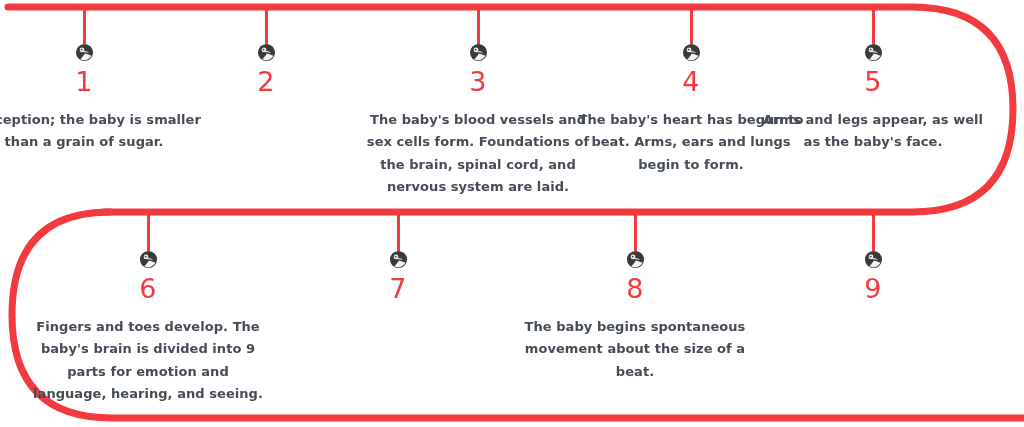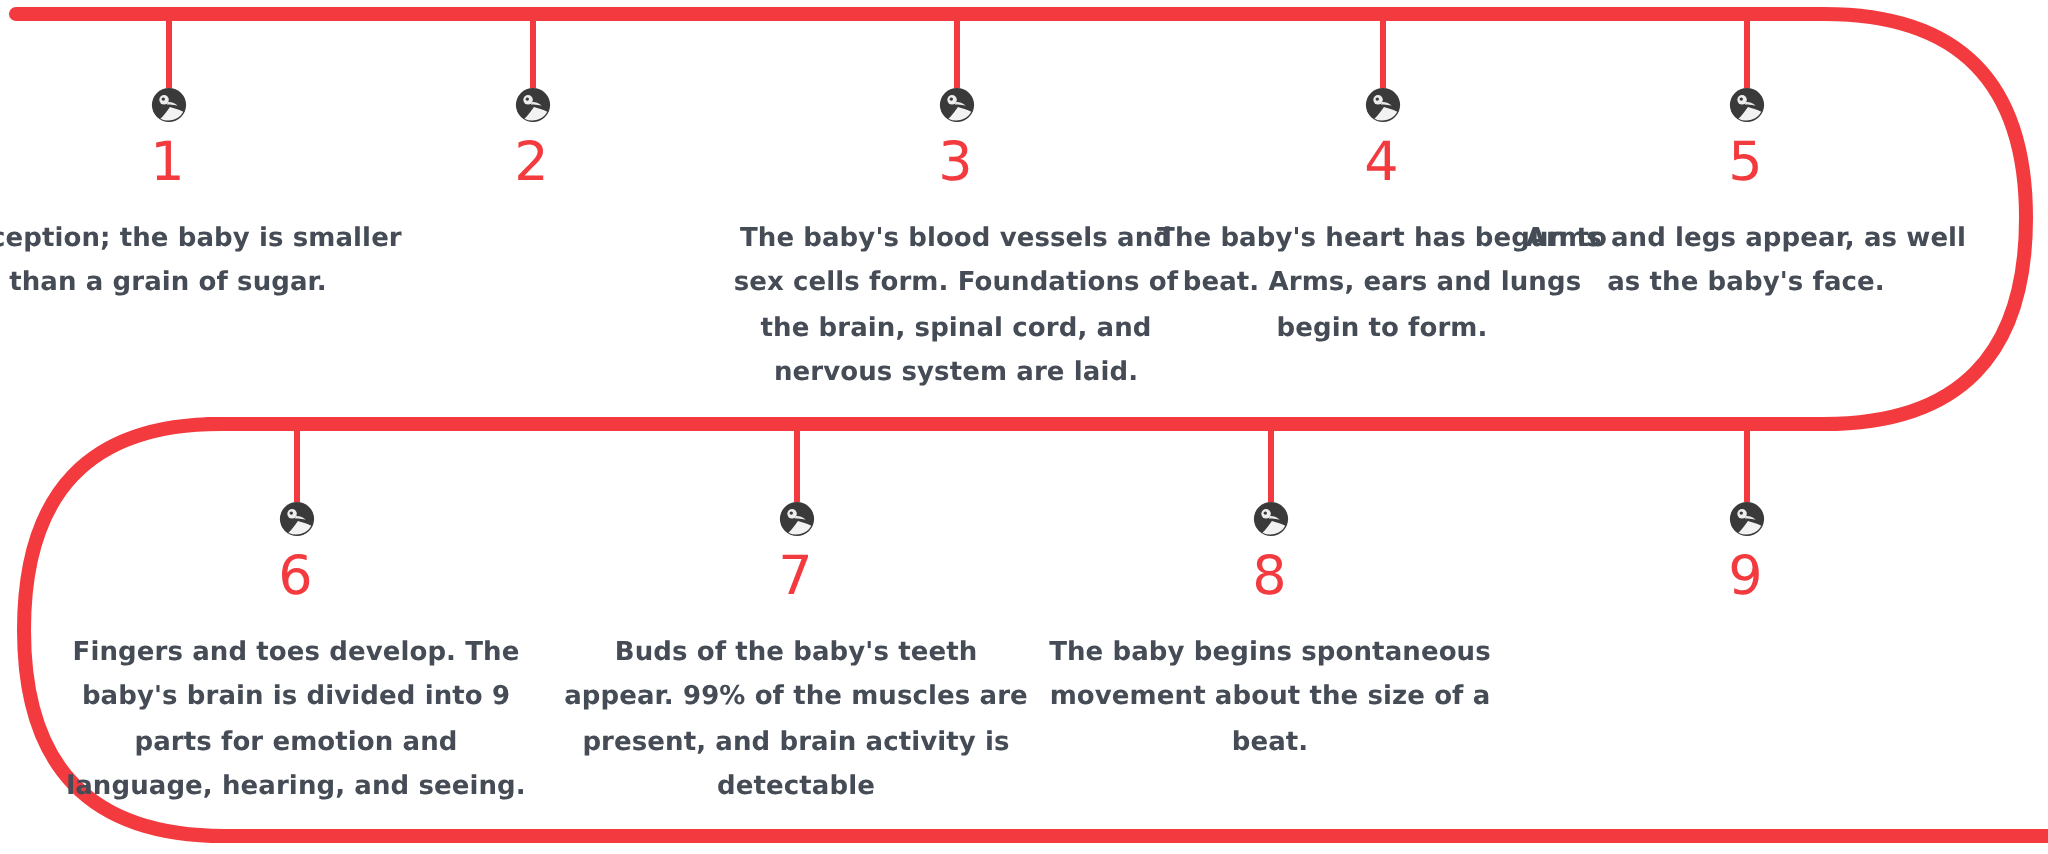--- a/index.html
+++ b/index.html
@@ -150,21 +150,20 @@
       <div class="milestone row-bottom" style="left: 398px; top: 213px;">
         <span class="stem"></span>
         <span class="node-icon"><svg viewBox="0 0 20 20" xmlns="http://www.w3.org/2000/svg">
             <circle cx="10" cy="10" r="9" fill="#3A3A3A"></circle>
             <path d="M 17.5 13.5 A 9 9 0 0 1 5.5 17.2 C 7.5 15.5 9 13 10.5 11 C 12.5 11.6 15.5 12.4 17.5 13.5 Z" fill="#F2F2F2"></path>
             <circle cx="7.4" cy="7.3" r="2.5" fill="#EDEDED"></circle>
             <circle cx="7.0" cy="6.9" r="0.9" fill="#3A3A3A"></circle>
             <path d="M 9.3 8.4 C 11.2 8.2 13.4 9.0 14.6 10.4 C 12.6 10.0 10.6 9.4 9.0 9.9 Z" fill="#E8E8E8"></path>
           </svg></span>
         <div class="num">7</div>
-        <div class="desc">Buds of the baby's teeth appear. 99% of the muscles are present, and brain activity is detectable</div>
       </div>
       <div class="milestone row-bottom" style="left: 635px; top: 213px;">
         <span class="stem"></span>
         <span class="node-icon"><svg viewBox="0 0 20 20" xmlns="http://www.w3.org/2000/svg">
             <circle cx="10" cy="10" r="9" fill="#3A3A3A"></circle>
             <path d="M 17.5 13.5 A 9 9 0 0 1 5.5 17.2 C 7.5 15.5 9 13 10.5 11 C 12.5 11.6 15.5 12.4 17.5 13.5 Z" fill="#F2F2F2"></path>
             <circle cx="7.4" cy="7.3" r="2.5" fill="#EDEDED"></circle>
             <circle cx="7.0" cy="6.9" r="0.9" fill="#3A3A3A"></circle>
             <path d="M 9.3 8.4 C 11.2 8.2 13.4 9.0 14.6 10.4 C 12.6 10.0 10.6 9.4 9.0 9.9 Z" fill="#E8E8E8"></path>
           </svg></span>

